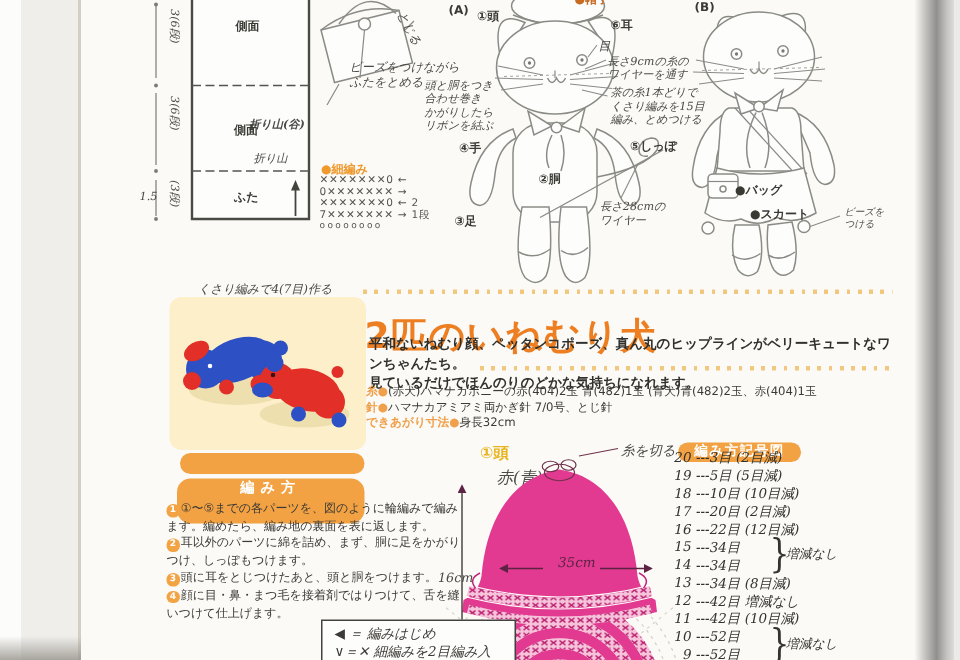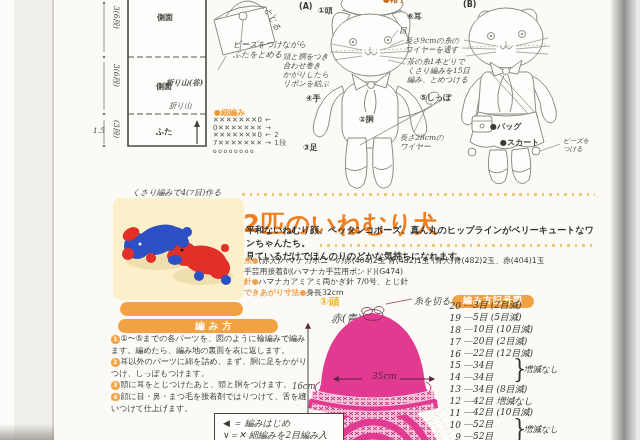--- a/index.html
+++ b/index.html
@@ -214,28 +214,27 @@
       <ellipse cx="62" cy="62" rx="7" ry="5" fill="#2d50c5"></ellipse>
       <circle cx="70" cy="44" r="6" fill="#2d50c5"></circle>
       <circle cx="86" cy="78" r="5" fill="#2d50c5"></circle>
       <circle cx="113" cy="82" r="5" fill="#2d50c5"></circle>
       <circle cx="112" cy="50" r="4" fill="#e23028"></circle>
       <circle cx="69" cy="52" r="1.5" fill="#3a1010"></circle>
     </svg>
   </div>
 
   <div class="abs pill" style="left:120px;top:302px;width:123px;height:14px;"></div>
-  <div class="abs pill pilltext" style="left:118px;top:319px;width:125px;height:14px;font-size:9.5px;line-height:13px;letter-spacing:4px;padding-left:35px;">編み方</div>
+  <div class="abs pill pilltext" style="left:118px;top:319px;width:125px;height:30px;font-size:9.5px;line-height:13px;letter-spacing:4px;">編み方</div>
 
   <div class="abs" style="left:246px;top:224px;width:356px;font-size:9px;font-weight:bold;line-height:12.8px;color:#30302c;white-space:pre-line;">平和ないねむり顔、ペッタンコポーズ、真ん丸のヒップラインがベリーキュートなワンちゃんたち。
 見ているだけでほんのりのどかな気持ちになれます。</div>
 
   <div class="abs" style="left:244px;top:256px;width:365px;">
     <div class="mline"><span class="mlab">糸●</span><span>(赤犬)ハマナカボニーの赤(404)2玉 青(482)1玉 (青犬)青(482)2玉、赤(404)1玉</span></div>
-    <div class="mline"><span class="mlab"></span><span>手芸用接着剤(ハマナカ手芸用ボンド)(G474)</span></div>
     <div class="mline"><span class="mlab">針●</span><span>ハマナカアミアミ両かぎ針 7/0号、とじ針</span></div>
     <div class="mline"><span class="mlab">できあがり寸法●</span><span>身長32cm</span></div>
   </div>
 
   <div class="abs" style="left:111px;top:333px;width:196px;">
     <div class="step"><span class="stepnum">1</span><span>①〜⑤までの各パーツを、図のように輪編みで編みます。編めたら、編み地の裏面を表に返します。</span></div>
     <div class="step"><span class="stepnum">2</span><span>耳以外のパーツに綿を詰め、まず、胴に足をかがりつけ、しっぽもつけます。</span></div>
     <div class="step"><span class="stepnum">3</span><span>頭に耳をとじつけたあと、頭と胴をつけます。</span></div>
     <div class="step"><span class="stepnum">4</span><span>顔に目・鼻・まつ毛を接着剤ではりつけて、舌を縫いつけて仕上げます。</span></div>
   </div>

